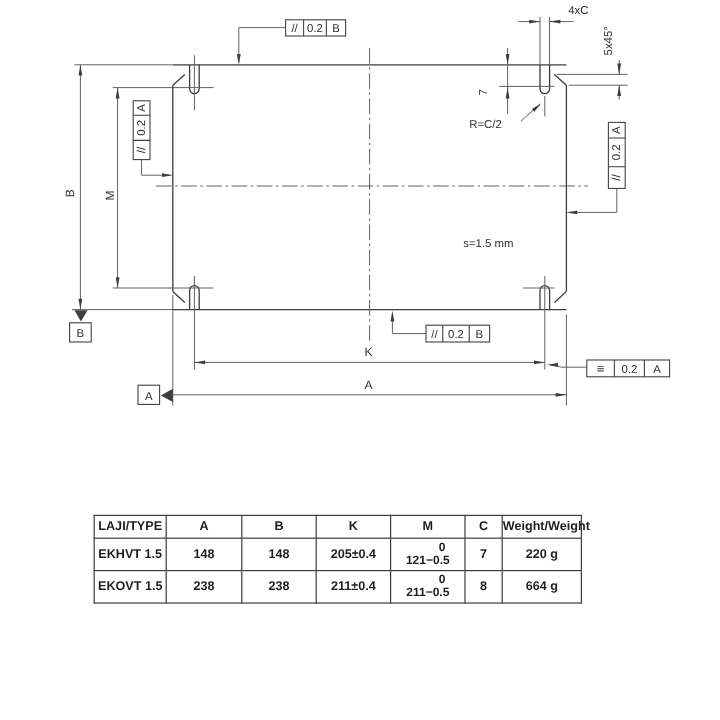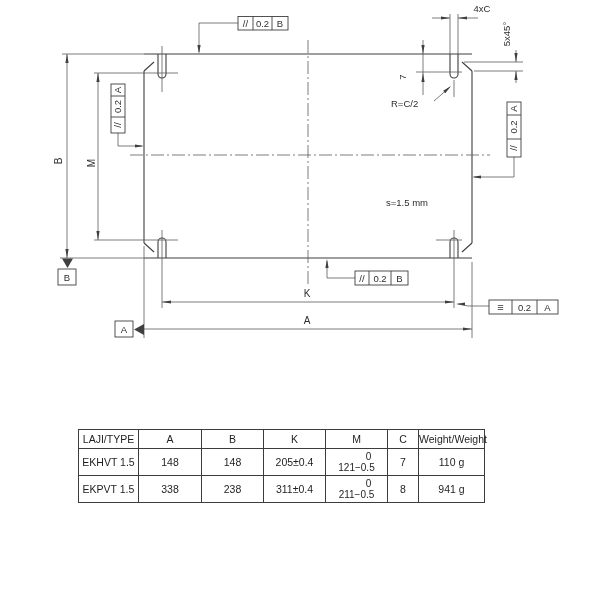--- a/index.html
+++ b/index.html
@@ -10,21 +10,21 @@
   .obj{stroke:#3f3f3f;stroke-width:1.1;fill:none;stroke-linecap:butt;}
   .thin{stroke:#5a5a5a;stroke-width:0.8;fill:none;}
   .cl{stroke:#5a5a5a;stroke-width:0.8;fill:none;stroke-dasharray:13 3 2 3;}
   .frame{stroke:#3f3f3f;stroke-width:0.9;fill:#fff;}
   .arr{fill:#3f3f3f;stroke:none;}
   .dimtxt{font-size:10px;}
   
   table.spec{position:absolute;top:429px;left:78px;width:406px;border-collapse:collapse;
     table-layout:fixed;font-size:10.5px;color:#1e1e1e;}
   table.spec th,table.spec td{border:1px solid #3c3c3c;text-align:center;padding:0;
-    font-weight:normal;height:26px;white-space:nowrap;}
+    font-weight:bold;height:26px;white-space:nowrap;}
   table.spec th{height:18px;}
   td.c-type{text-align:left;padding-left:9px;margin-left:21px;}
   td.c-m{line-height:11px;font-size:10px;}
   .m-top{display:block;padding-left:24px;}
   .m-bot{display:block;text-align:center;}
 </style>
 </head>
 <body>
 
 <div class="sheet">
@@ -207,30 +207,30 @@
     <tr>
       <td class="c-type">EKHVT 1.5</td>
       <td>148</td>
       <td>148</td>
       <td>205±0.4</td>
       <td class="c-m">
             <span class="m-top">0</span>
             <span class="m-bot">121−0.5</span>
           </td>
       <td>7</td>
-      <td>110 g</td>
+      <td>220 g</td>
     </tr>
     <tr>
-      <td class="c-type">EKPVT 1.5</td>
-      <td>338</td>
+      <td class="c-type">EKOVT 1.5</td>
       <td>238</td>
-      <td>311±0.4</td>
+      <td>238</td>
+      <td>211±0.4</td>
       <td class="c-m">
             <span class="m-top">0</span>
             <span class="m-bot">211−0.5</span>
           </td>
       <td>8</td>
-      <td>941 g</td>
+      <td>664 g</td>
     </tr>
   </tbody>
 </table>
 
 </div>
 
 </body></html>

